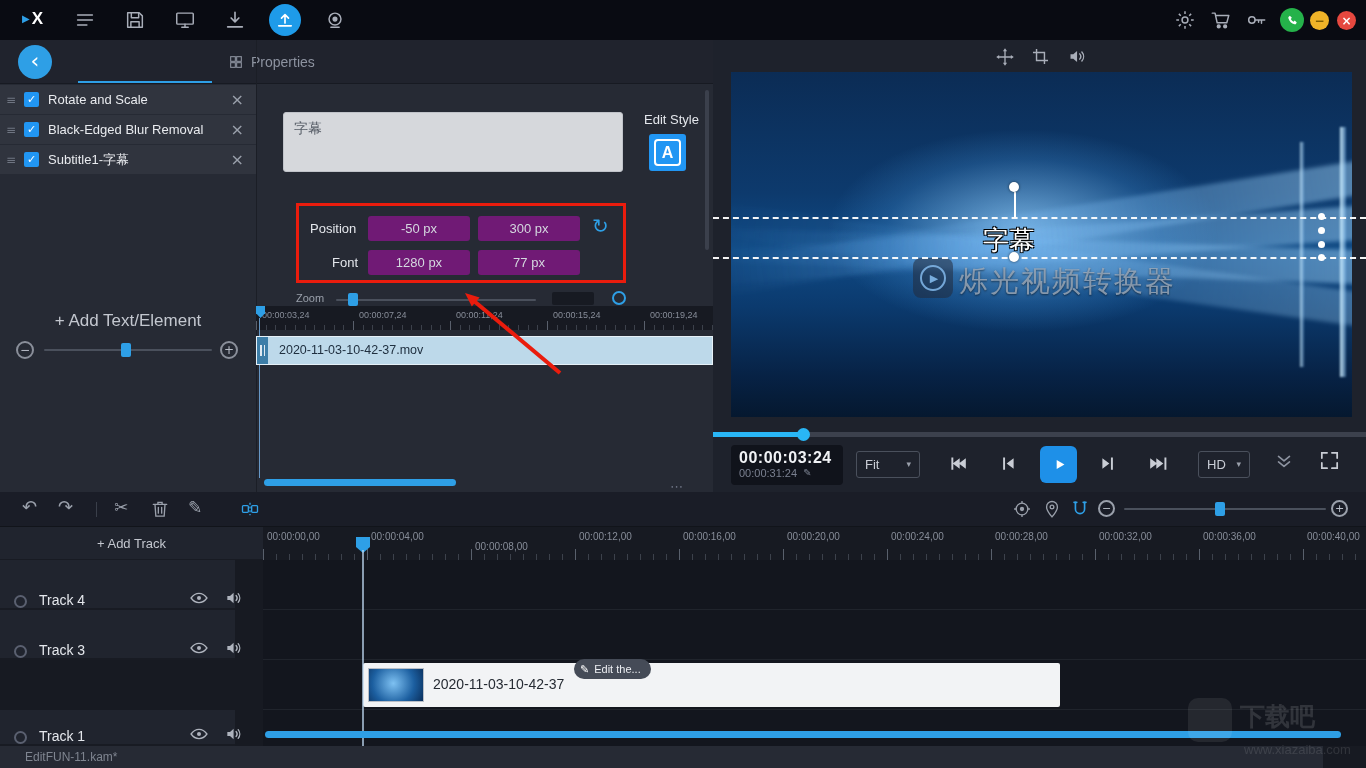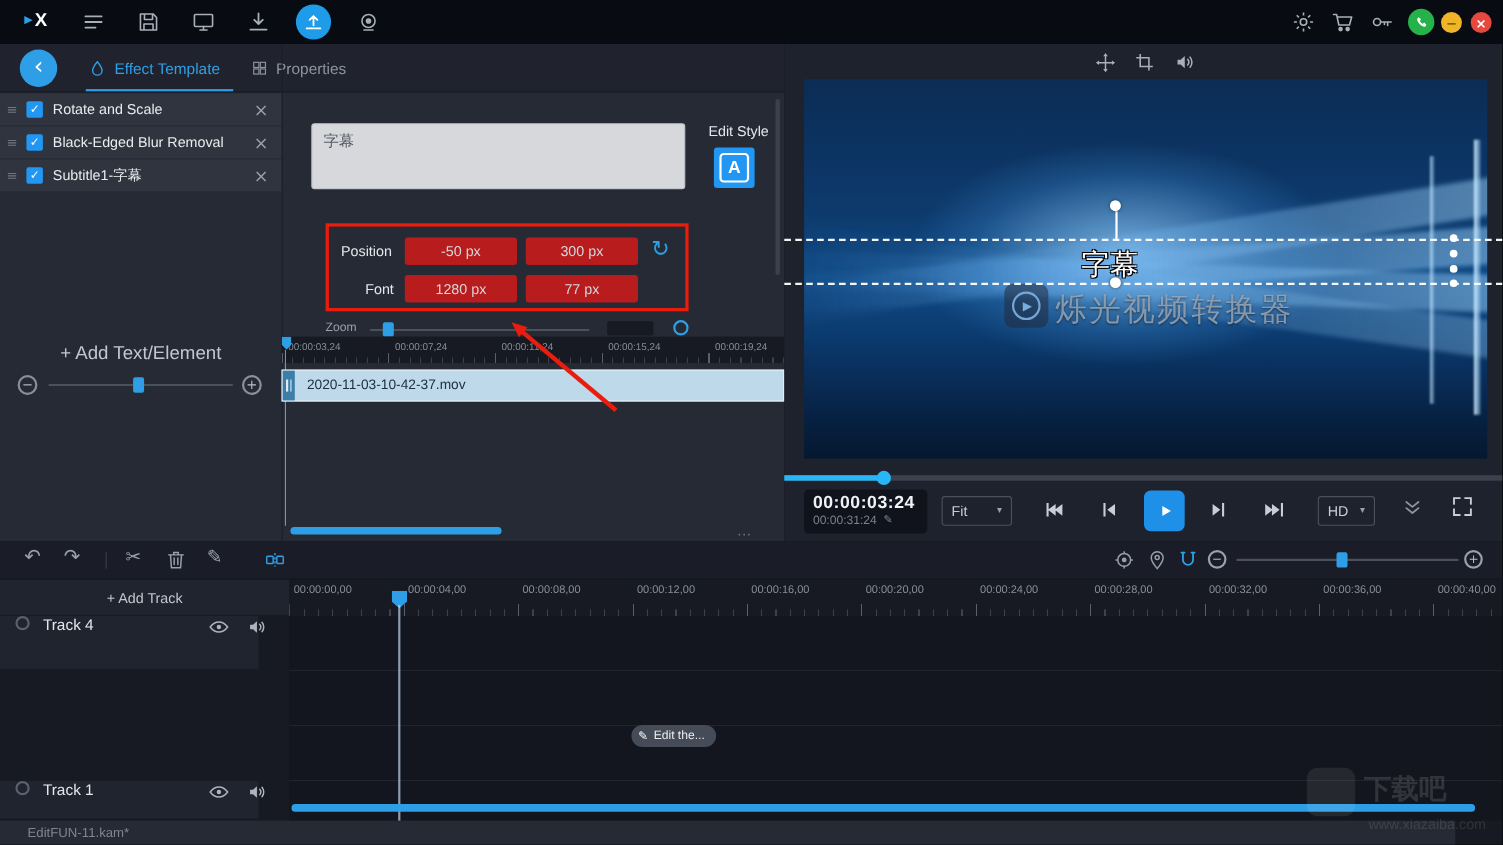--- a/index.html
+++ b/index.html
@@ -15,21 +15,21 @@
   #topbar{position:absolute;left:0;top:0;width:1366px;height:40px;background:#090b12}
   .winbtn{position:absolute;top:11px;width:19px;height:19px;border-radius:50%;display:flex;align-items:center;justify-content:center;font-size:12px;font-weight:bold}
 
   
   #leftmid{position:absolute;left:0;top:40px;width:713px;height:452px;background:#262a34}
   #tabbar{position:absolute;left:0;top:0;width:713px;height:44px;background:#20232d;border-bottom:1px solid #171a22}
   .tab{position:absolute;top:0;height:44px;display:flex;align-items:center;gap:7px;font-size:14px}
   .listrow{position:absolute;left:0;width:256px;height:29px;background:#30343e;display:flex;align-items:center}
   .chk{width:15px;height:15px;border-radius:2px;background:#2196f3;color:#fff;font-size:11px;display:flex;align-items:center;justify-content:center;margin:0 9px 0 8px}
   .rowx{position:absolute;right:12px;color:#9aa0ab;font-size:16px}
-  .field{position:absolute;width:102px;height:25px;background:#b91c1c;border-radius:3px;color:#d4d8df;font-size:13px;display:flex;align-items:center;justify-content:center}
+  .field{position:absolute;width:102px;height:25px;background:#701a75;border-radius:3px;color:#d4d8df;font-size:13px;display:flex;align-items:center;justify-content:center}
   .plabel{position:absolute;font-size:13px;color:#e4e7ec}
   .slider-track{position:absolute;height:2px;background:#4a505c;border-radius:1px}
   .slider-handle{position:absolute;width:10px;height:14px;background:#2e9fe6;border-radius:2px}
   .zoom-circ{position:absolute;width:18px;height:18px;border:2px solid #8a8f9a;border-radius:50%;color:#b9bec8;display:flex;align-items:center;justify-content:center;font-size:12px}
 
   
   .ruler-label{position:absolute;color:#878d99;white-space:nowrap}
   .ticksA{position:absolute;bottom:0;height:6px;width:100%;background:repeating-linear-gradient(90deg,#3c414b 0 1px,transparent 1px 13px)}
   .ticksB{position:absolute;bottom:0;height:11px;width:100%;background:repeating-linear-gradient(90deg,#59606c 0 1px,transparent 1px 104px)}
   .ticksC{position:absolute;bottom:0;height:5px;width:100%;background:repeating-linear-gradient(90deg,#3c414b 0 1px,transparent 1px 9.7px)}
@@ -47,21 +47,21 @@
   .dash{position:absolute;left:0;width:653px;border-top:2px dashed rgba(255,255,255,.95)}
   .handle-dot{position:absolute;width:10px;height:10px;border-radius:50%;background:#fff;box-shadow:0 0 3px rgba(0,0,0,.6)}
   .side-dot{position:absolute;width:7px;height:7px;border-radius:50%;background:#fff}
   .dropdown{position:absolute;height:27px;border:1px solid #4a505c;border-radius:3px;display:flex;align-items:center;justify-content:space-between;padding:0 8px;font-size:13px;color:#c9cdd5}
   .transport{position:absolute;width:21px;height:21px;color:#c9cdd5}
 
   
   #bottom{position:absolute;left:0;top:492px;width:1366px;height:276px;background:#171a22}
   #btoolbar{position:absolute;left:0;top:0;width:1366px;height:35px;background:#1a1d27;border-bottom:1px solid #11141a}
   .bico{position:absolute;top:7px;width:20px;height:20px;color:#9aa0ab}
-  .trackrow{position:absolute;left:0;width:235px;height:50px;background:#20242e;border-bottom:2px solid #181b23;display:flex;align-items:flex-start}
+  .trackrow{position:absolute;left:0;width:235px;height:50px;background:#20242e;border-bottom:2px solid #181b23;display:flex;align-items:flex-end}
   .tdot{width:13px;height:13px;border-radius:50%;border:2px solid #5a6070;margin:0 12px 0 14px}
   .tdot.on{background:#3ec14e;border-color:#2f9e3e}
   .teye{position:absolute;left:189px;width:20px;height:20px;color:#aeb3bd}
   .tspk{position:absolute;left:224px;width:20px;height:20px;color:#aeb3bd}
   .lane{position:absolute;left:263px;width:1103px;height:50px;border-bottom:1px solid #20242c;background:#13161e}
 </style>
 </head>
 <body>
 
 <div id="app">
@@ -141,28 +141,20 @@
         <span class="glyph">×</span>
       </span>
   </header>
 
   <section id="leftmid">
 
     <div id="tabbar">
       <span class="abs" style="left:18px;top:5px;width:34px;height:34px;border-radius:50%;background:#2e9fe6;display:flex;align-items:center;justify-content:center">
         <span class="glyph" style="color:#fff;font-size:22px;margin-top:-3px">‹</span>
         </span>
-      <div class="tab" style="left:80px;color:#2e9fe6">
-        <span style="width:17px;height:17px;display:block">
-          <svg viewBox="0 0 24 24" fill="none" stroke="#2e9fe6" stroke-width="1.8">
-              <path d="M12 3s6 7.2 6 11.2a6 6 0 01-12 0C6 10.2 12 3 12 3z"></path>
-            </svg>
-          </span>
-        <span>Effect Template</span>
-      </div>
       <div class="abs" style="left:78px;bottom:0;width:134px;height:2px;background:#2e9fe6"></div>
       <div class="tab" style="left:228px;color:#8d93a0">
         <span style="width:16px;height:16px;display:block">
           <svg viewBox="0 0 24 24" fill="none" stroke="currentColor" stroke-width="1.6">
               <rect x="4" y="4" width="7" height="7"></rect>
               <rect x="13" y="4" width="7" height="7"></rect>
               <rect x="4" y="13" width="7" height="7"></rect>
               <rect x="13" y="13" width="7" height="7"></rect>
             </svg>
           </span>
@@ -400,21 +392,21 @@
       <div class="slider-handle" style="left:1215px;top:10px"></div>
       <span class="abs" style="left:1331px;top:8px;width:17px;height:17px;border:2px solid #9aa0ab;border-radius:50%;color:#b9bec8;display:flex;align-items:center;justify-content:center;font-size:11px">
           <span class="glyph">+</span>
         </span>
     </div>
 
     <div class="abs" style="left:0;top:35px;width:263px;height:33px;background:#20242e;border-bottom:1px solid #181b23;text-align:center;line-height:33px;font-size:13px;color:#c3c7cf">+ Add Track</div>
     <div class="abs" style="left:263px;top:35px;width:1103px;height:33px;background:#171a22;overflow:hidden">
       <span class="ruler-label" style="left:4px;top:4px;font-size:10px">00:00:00,00</span>
       <span class="ruler-label" style="left:108px;top:4px;font-size:10px">00:00:04,00</span>
-      <span class="ruler-label" style="left:212px;top:4px;font-size:10px">00:00:08,00</span>
+      <span class="ruler-label" style="left:212px;top:14px;font-size:10px">00:00:08,00</span>
       <span class="ruler-label" style="left:316px;top:4px;font-size:10px">00:00:12,00</span>
       <span class="ruler-label" style="left:420px;top:4px;font-size:10px">00:00:16,00</span>
       <span class="ruler-label" style="left:524px;top:4px;font-size:10px">00:00:20,00</span>
       <span class="ruler-label" style="left:628px;top:4px;font-size:10px">00:00:24,00</span>
       <span class="ruler-label" style="left:732px;top:4px;font-size:10px">00:00:28,00</span>
       <span class="ruler-label" style="left:836px;top:4px;font-size:10px">00:00:32,00</span>
       <span class="ruler-label" style="left:940px;top:4px;font-size:10px">00:00:36,00</span>
       <span class="ruler-label" style="left:1044px;top:4px;font-size:10px">00:00:40,00</span>
       <div class="ticksA"></div>
       <div class="ticksB"></div>
@@ -434,37 +426,57 @@
             <circle cx="12" cy="12" r="2.4" fill="currentColor" stroke="none"></circle>
           </svg>
         </span>
       <span class="tspk">
           <svg viewBox="0 0 24 24">
             <path fill="currentColor" d="M4 9.5v5h3.2l4.3 3.8V5.7L7.2 9.5z"></path>
             <path d="M14.5 9a4.5 4.5 0 010 6M17 6.8a8 8 0 010 10.4" fill="none" stroke="currentColor" stroke-width="1.6" stroke-linecap="round"></path>
           </svg>
         </span>
     </div>
+    <div class="trackrow" style="top:118px">
+      <span class="tdot"></span>
+      <span style="font-size:14px;color:#e4e7ec">Track 3</span>
+      <span class="teye">
+          <svg viewBox="0 0 24 24" fill="none" stroke="currentColor" stroke-width="1.6">
+            <path d="M2.5 12S6.5 6.5 12 6.5 21.5 12 21.5 12 17.5 17.5 12 17.5 2.5 12 2.5 12z"></path>
+            <circle cx="12" cy="12" r="2.4" fill="currentColor" stroke="none"></circle>
+          </svg>
+        </span>
+      <span class="tspk">
+          <svg viewBox="0 0 24 24">
+            <path fill="currentColor" d="M4 9.5v5h3.2l4.3 3.8V5.7L7.2 9.5z"></path>
+            <path d="M14.5 9a4.5 4.5 0 010 6M17 6.8a8 8 0 010 10.4" fill="none" stroke="currentColor" stroke-width="1.6" stroke-linecap="round"></path>
+          </svg>
+        </span>
+    </div>
     <div class="trackrow" style="top:218px;height:36px">
       <span class="tdot"></span>
       <span style="font-size:14px;color:#e4e7ec">Track 1</span>
       <span class="teye">
           <svg viewBox="0 0 24 24" fill="none" stroke="currentColor" stroke-width="1.6">
             <path d="M2.5 12S6.5 6.5 12 6.5 21.5 12 21.5 12 17.5 17.5 12 17.5 2.5 12 2.5 12z"></path>
             <circle cx="12" cy="12" r="2.4" fill="currentColor" stroke="none"></circle>
           </svg>
         </span>
       <span class="tspk">
           <svg viewBox="0 0 24 24">
             <path fill="currentColor" d="M4 9.5v5h3.2l4.3 3.8V5.7L7.2 9.5z"></path>
             <path d="M14.5 9a4.5 4.5 0 010 6M17 6.8a8 8 0 010 10.4" fill="none" stroke="currentColor" stroke-width="1.6" stroke-linecap="round"></path>
           </svg>
         </span>
     </div>
 
+    <div class="abs" style="left:363px;top:171px;width:697px;height:44px;background:#f2f3f5;border-radius:2px">
+      <div class="abs" style="left:5px;top:5px;width:56px;height:34px;border:1px solid #b9bec6;background:radial-gradient(circle at 45% 45%, #7ec1f2, #1c5fa0 60%, #0a2f5c)"></div>
+      <span class="abs" style="left:70px;top:13px;font-size:14px;color:#262b33">2020-11-03-10-42-37</span>
+    </div>
     <div class="abs" style="left:574px;top:167px;height:20px;background:#454b57;border-radius:10px;display:flex;align-items:center;gap:5px;padding:0 10px 0 6px;z-index:8">
       <span class="glyph" style="color:#fff;font-size:11px">✎</span>
       <span style="font-size:11px;color:#eceef2;white-space:nowrap">Edit the...</span>
     </div>
 
     <div class="abs" style="left:356px;top:45px;width:14px;height:16px;background:#2e9fe6;clip-path:polygon(0 0,100% 0,100% 62%,50% 100%,0 62%);z-index:9"></div>
     <div class="abs" style="left:362px;top:58px;width:1.5px;height:196px;background:rgba(190,215,240,.7);z-index:9"></div>
 
     <div class="abs" style="left:265px;top:239px;width:1076px;height:7px;background:#2e9fe6;border-radius:3.5px;z-index:10"></div>
 

